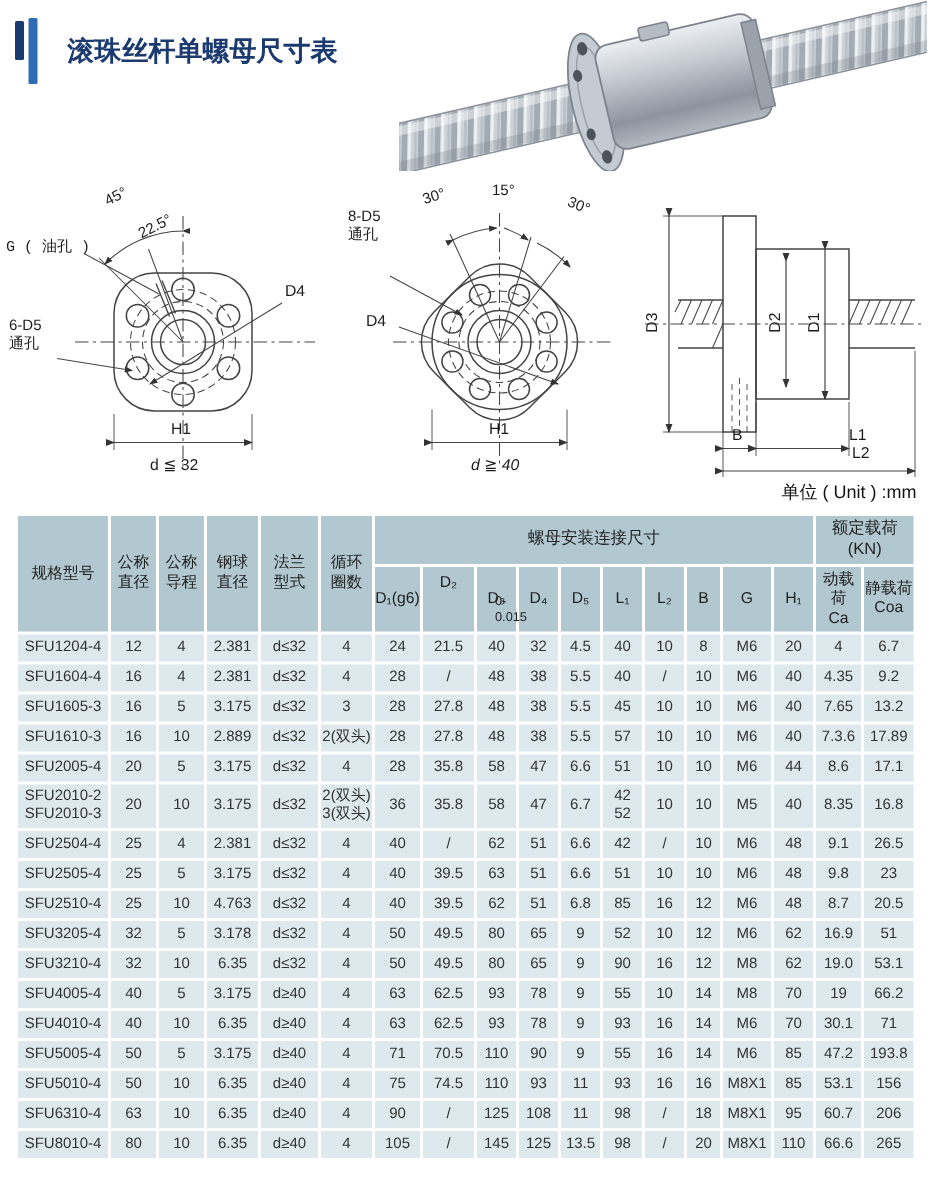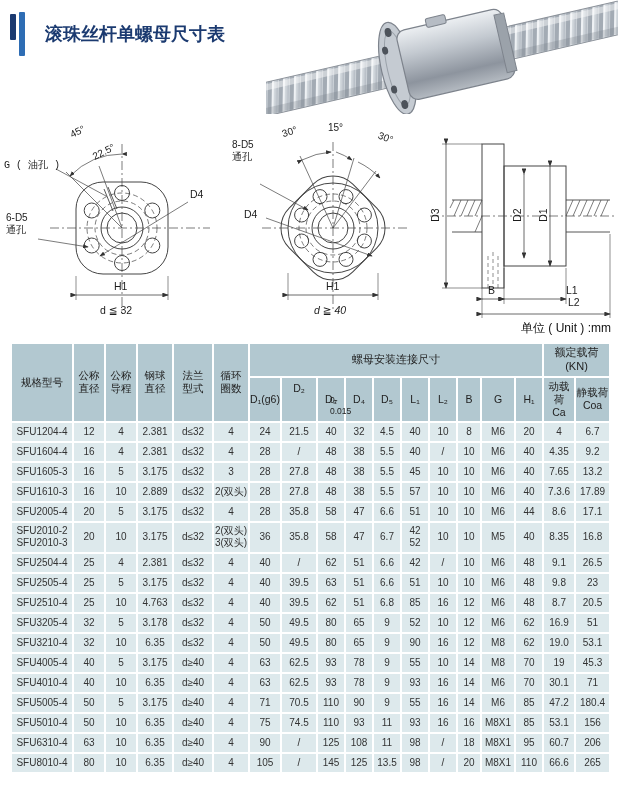--- a/index.html
+++ b/index.html
@@ -540,21 +540,21 @@
           <td>62.5</td>
           <td>93</td>
           <td>78</td>
           <td>9</td>
           <td>55</td>
           <td>10</td>
           <td>14</td>
           <td>M8</td>
           <td>70</td>
           <td>19</td>
-          <td>45.3</td>
+          <td>66.2</td>
         </tr>
         <tr>
           <td class="model-cell">SFU4010-4</td>
           <td>40</td>
           <td>10</td>
           <td>6.35</td>
           <td>d≥40</td>
           <td>4</td>
           <td>63</td>
           <td>62.5</td>
@@ -580,21 +580,21 @@
           <td>70.5</td>
           <td>110</td>
           <td>90</td>
           <td>9</td>
           <td>55</td>
           <td>16</td>
           <td>14</td>
           <td>M6</td>
           <td>85</td>
           <td>47.2</td>
-          <td>180.4</td>
+          <td>193.8</td>
         </tr>
         <tr>
           <td class="model-cell">SFU5010-4</td>
           <td>50</td>
           <td>10</td>
           <td>6.35</td>
           <td>d≥40</td>
           <td>4</td>
           <td>75</td>
           <td>74.5</td>

